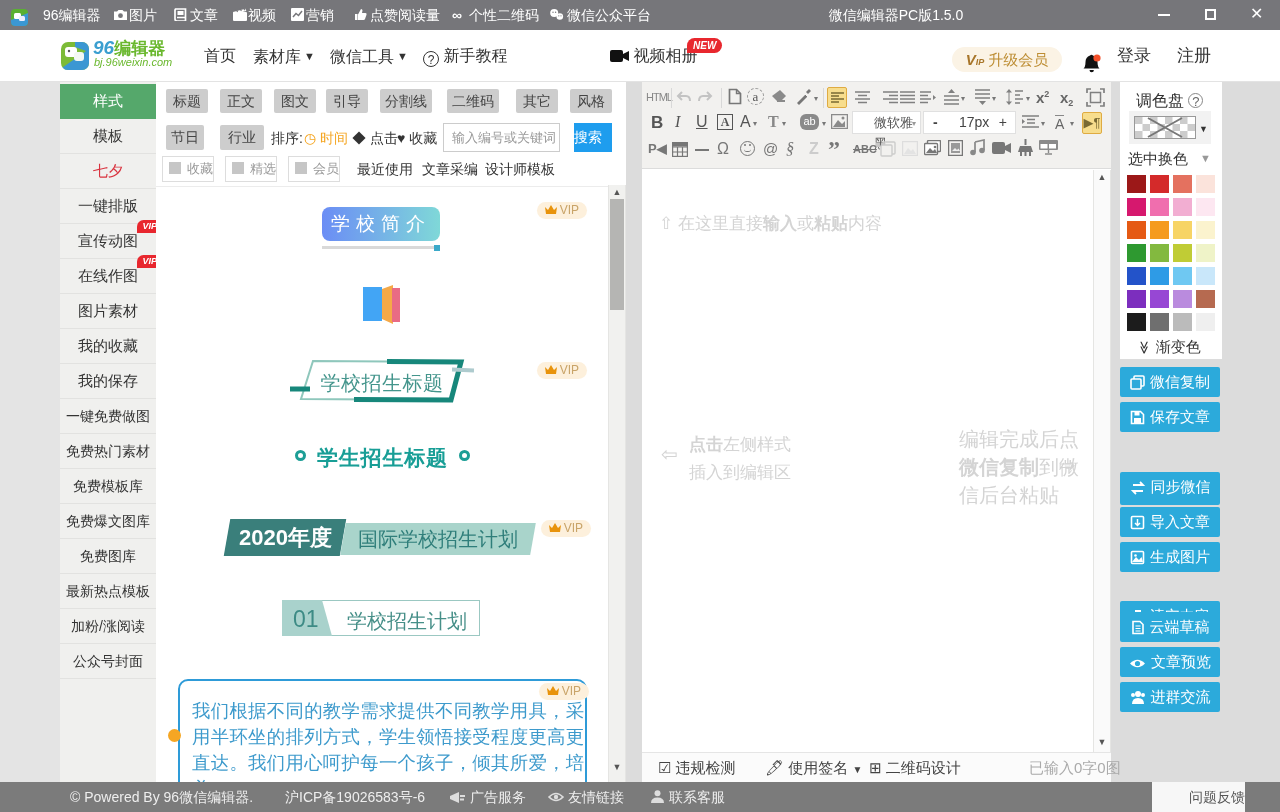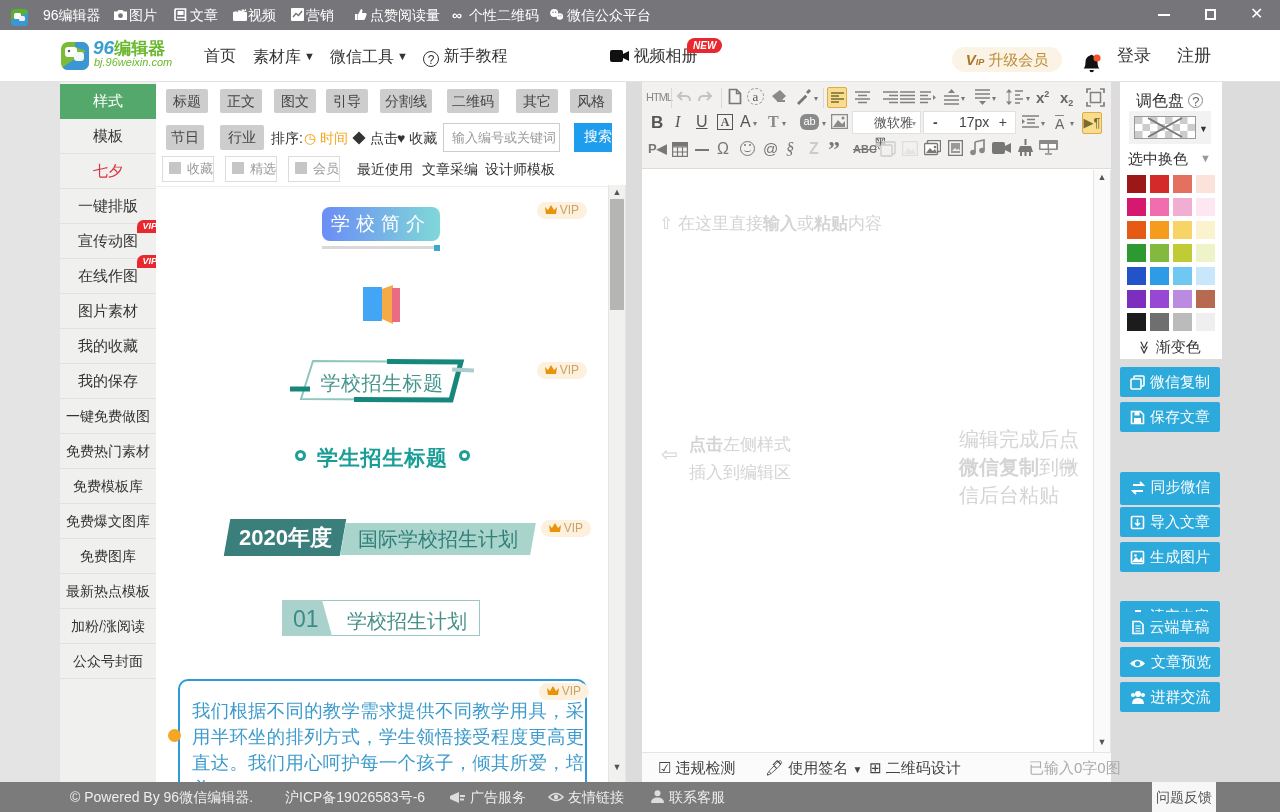--- a/index.html
+++ b/index.html
@@ -22,21 +22,21 @@
 #sidebar { left:60px; top:82px; padding-top:2px; width:96px; height:700px; background:#f0f0ee; }
 .sbitem { position:relative; width:96px; height:35px; line-height:34px; text-align:center; font-size:15px; color:#333; border-bottom:1px solid #e2e2e0; background:#f0f0ee; }
 .sbitem.active { background:#55a86b; color:#fff; border-bottom:1px solid #55a86b; }
 .sbitem.red { color:#d9333f; }
 .vip-tag { position:absolute; right:-6px; top:-4px; background:#e8272e; color:#fff; font-size:9px; font-style:italic; font-weight:bold; border-radius:7px 7px 7px 0; padding:0 5px; height:13px; line-height:13px; }
 
 #midpanel { left:156px; top:82px; width:470px; height:700px; background:#fff; }
 .gbtn { position:absolute; background:#cdcdcd; color:#444; font-size:14px; text-align:center; border-radius:2px; }
 .mlabel { position:absolute; font-size:14px; color:#333; white-space:nowrap; }
 #midsearch { position:absolute; left:287px; top:41px; width:117px; height:29px; border:1px solid #ccc; background:#fff; color:#999; font-size:13px; line-height:27px; padding-left:8px; }
-#midgo { position:absolute; left:418px; top:41px; width:38px; height:29px; background:#1e9dee; color:#fff; font-size:14px; text-align:right; line-height:29px;font-family:Liberation Mono, monospace; }
+#midgo { position:absolute; left:418px; top:41px; width:38px; height:29px; background:#1e9dee; color:#fff; font-size:14px; text-align:left; line-height:29px; }
 .chkbox { position:absolute; top:74px; height:26px; border:1px solid #ddd; background:#fff; color:#999; font-size:13px; line-height:24px; padding:0 0 0 6px; }
 .chkbox i { display:inline-block; width:12px; height:12px; background:#c6c6c6; margin-right:6px; vertical-align:-1px; }
 .mlink { position:absolute; top:74px; height:26px; line-height:26px; font-size:14px; color:#333; }
 
 #midcontent { position:absolute; left:0px; top:104px; width:470px; height:596px; background:#fff; border-top:1px solid #ececec; overflow:hidden; }
 
 
 .sbar { position:absolute; background:#f1f1ef; border-left:1px solid #e5e5e3; border-right:1px solid #e5e5e3; }
 .sthumb { position:absolute; background:#b5b5b3; }
 .sarrow { position:absolute; width:100%; text-align:center; color:#555; font-size:9px; }
@@ -56,21 +56,21 @@
 
 
 #palette { left:1120px; top:82px; width:102px; height:277px; background:#fff; }
 .swatch { position:absolute; width:19px; height:18px; }
 .bluebtn { position:absolute; left:1120px; width:100px; height:30px; background:#2caadb; color:#fff; font-size:15px; text-align:center; line-height:30px; border-radius:2px; }
 .bluebtn svg { vertical-align:-3px; margin-right:5px; }
 
 
 #footer { left:0; top:782px; width:1280px; height:30px; background:#7b7b7b; color:#eee; font-size:14px; }
 #footer .fi { position:absolute; top:0; height:30px; line-height:30px; white-space:nowrap; }
-#fbk { position:absolute; left:1152px; top:0; width:64px; height:30px; background:#f7f7f7; color:#555; text-align:center; line-height:30px; font-size:14px; }
+#fbk { position:absolute; left:1152px; top:0; width:93px; height:30px; background:#f7f7f7; color:#555; text-align:right; line-height:30px; font-size:14px; }
 </style>
 </head>
 <body>
 
 <div id="titlebar" class="abs">
   <div class="it" style="left:11px;top:5px;height:20px;"><svg width="17" height="20" viewBox="0 0 17 20">
         <rect x="0" y="1" width="17" height="17" rx="4" fill="#5ab031"></rect>
         <path d="M0 12 L17 5 V14 a4 4 0 0 1 -4 4 H4 a4 4 0 0 1 -4 -4 Z" fill="#3b97d3"></path>
         <rect x="3" y="5" width="7" height="6" rx="1.5" fill="#fff"></rect>
         <rect x="8" y="8" width="6" height="5" rx="1.5" fill="#eef"></rect>
@@ -106,20 +106,21 @@
     <div class="it" style="left:469px;">个性二维码</div>
   <svg class="it" style="left:550px;top:9px;height:12px;" width="14" height="12" viewBox="0 0 14 12">
       <circle cx="4.2" cy="4" r="4" fill="#fff"></circle>
       <circle cx="9.8" cy="7.5" r="3.3" fill="#fff"></circle>
       <circle cx="3" cy="3.2" r="0.7" fill="#76767a"></circle>
       <circle cx="5.6" cy="3.2" r="0.7" fill="#76767a"></circle>
       <circle cx="8.8" cy="6.8" r="0.6" fill="#76767a"></circle>
       <circle cx="11" cy="6.8" r="0.6" fill="#76767a"></circle>
     </svg>
     <div class="it" style="left:567px;">微信公众平台</div>
+  <div id="wintitle">微信编辑器PC版1.5.0</div>
   <div class="it" style="left:1158px;top:14px;height:2px;width:12px;background:#fff;"></div>
   <div class="it" style="left:1205px;top:9px;height:11px;width:11px;border:2px solid #fff;"></div>
   <div class="it" style="left:1250px;font-size:16px;top:-1px;">✕</div>
 </div>
 
 <div id="navbar" class="abs">
   <div class="navitem" style="left:61px;top:9px;height:34px;"><svg width="28" height="34" viewBox="0 0 28 34">
         <rect x="0" y="3" width="28" height="28" rx="7" fill="#7cbb37"></rect>
         <path d="M28 10 V24 a7 7 0 0 1 -7 7 H7 a7 7 0 0 1 -5.5 -2.6 Z" fill="#3b97d3"></path>
         <path d="M14 3 h7 a7 7 0 0 1 7 7 v3 L14 8 Z" fill="#3b97d3"></path>

